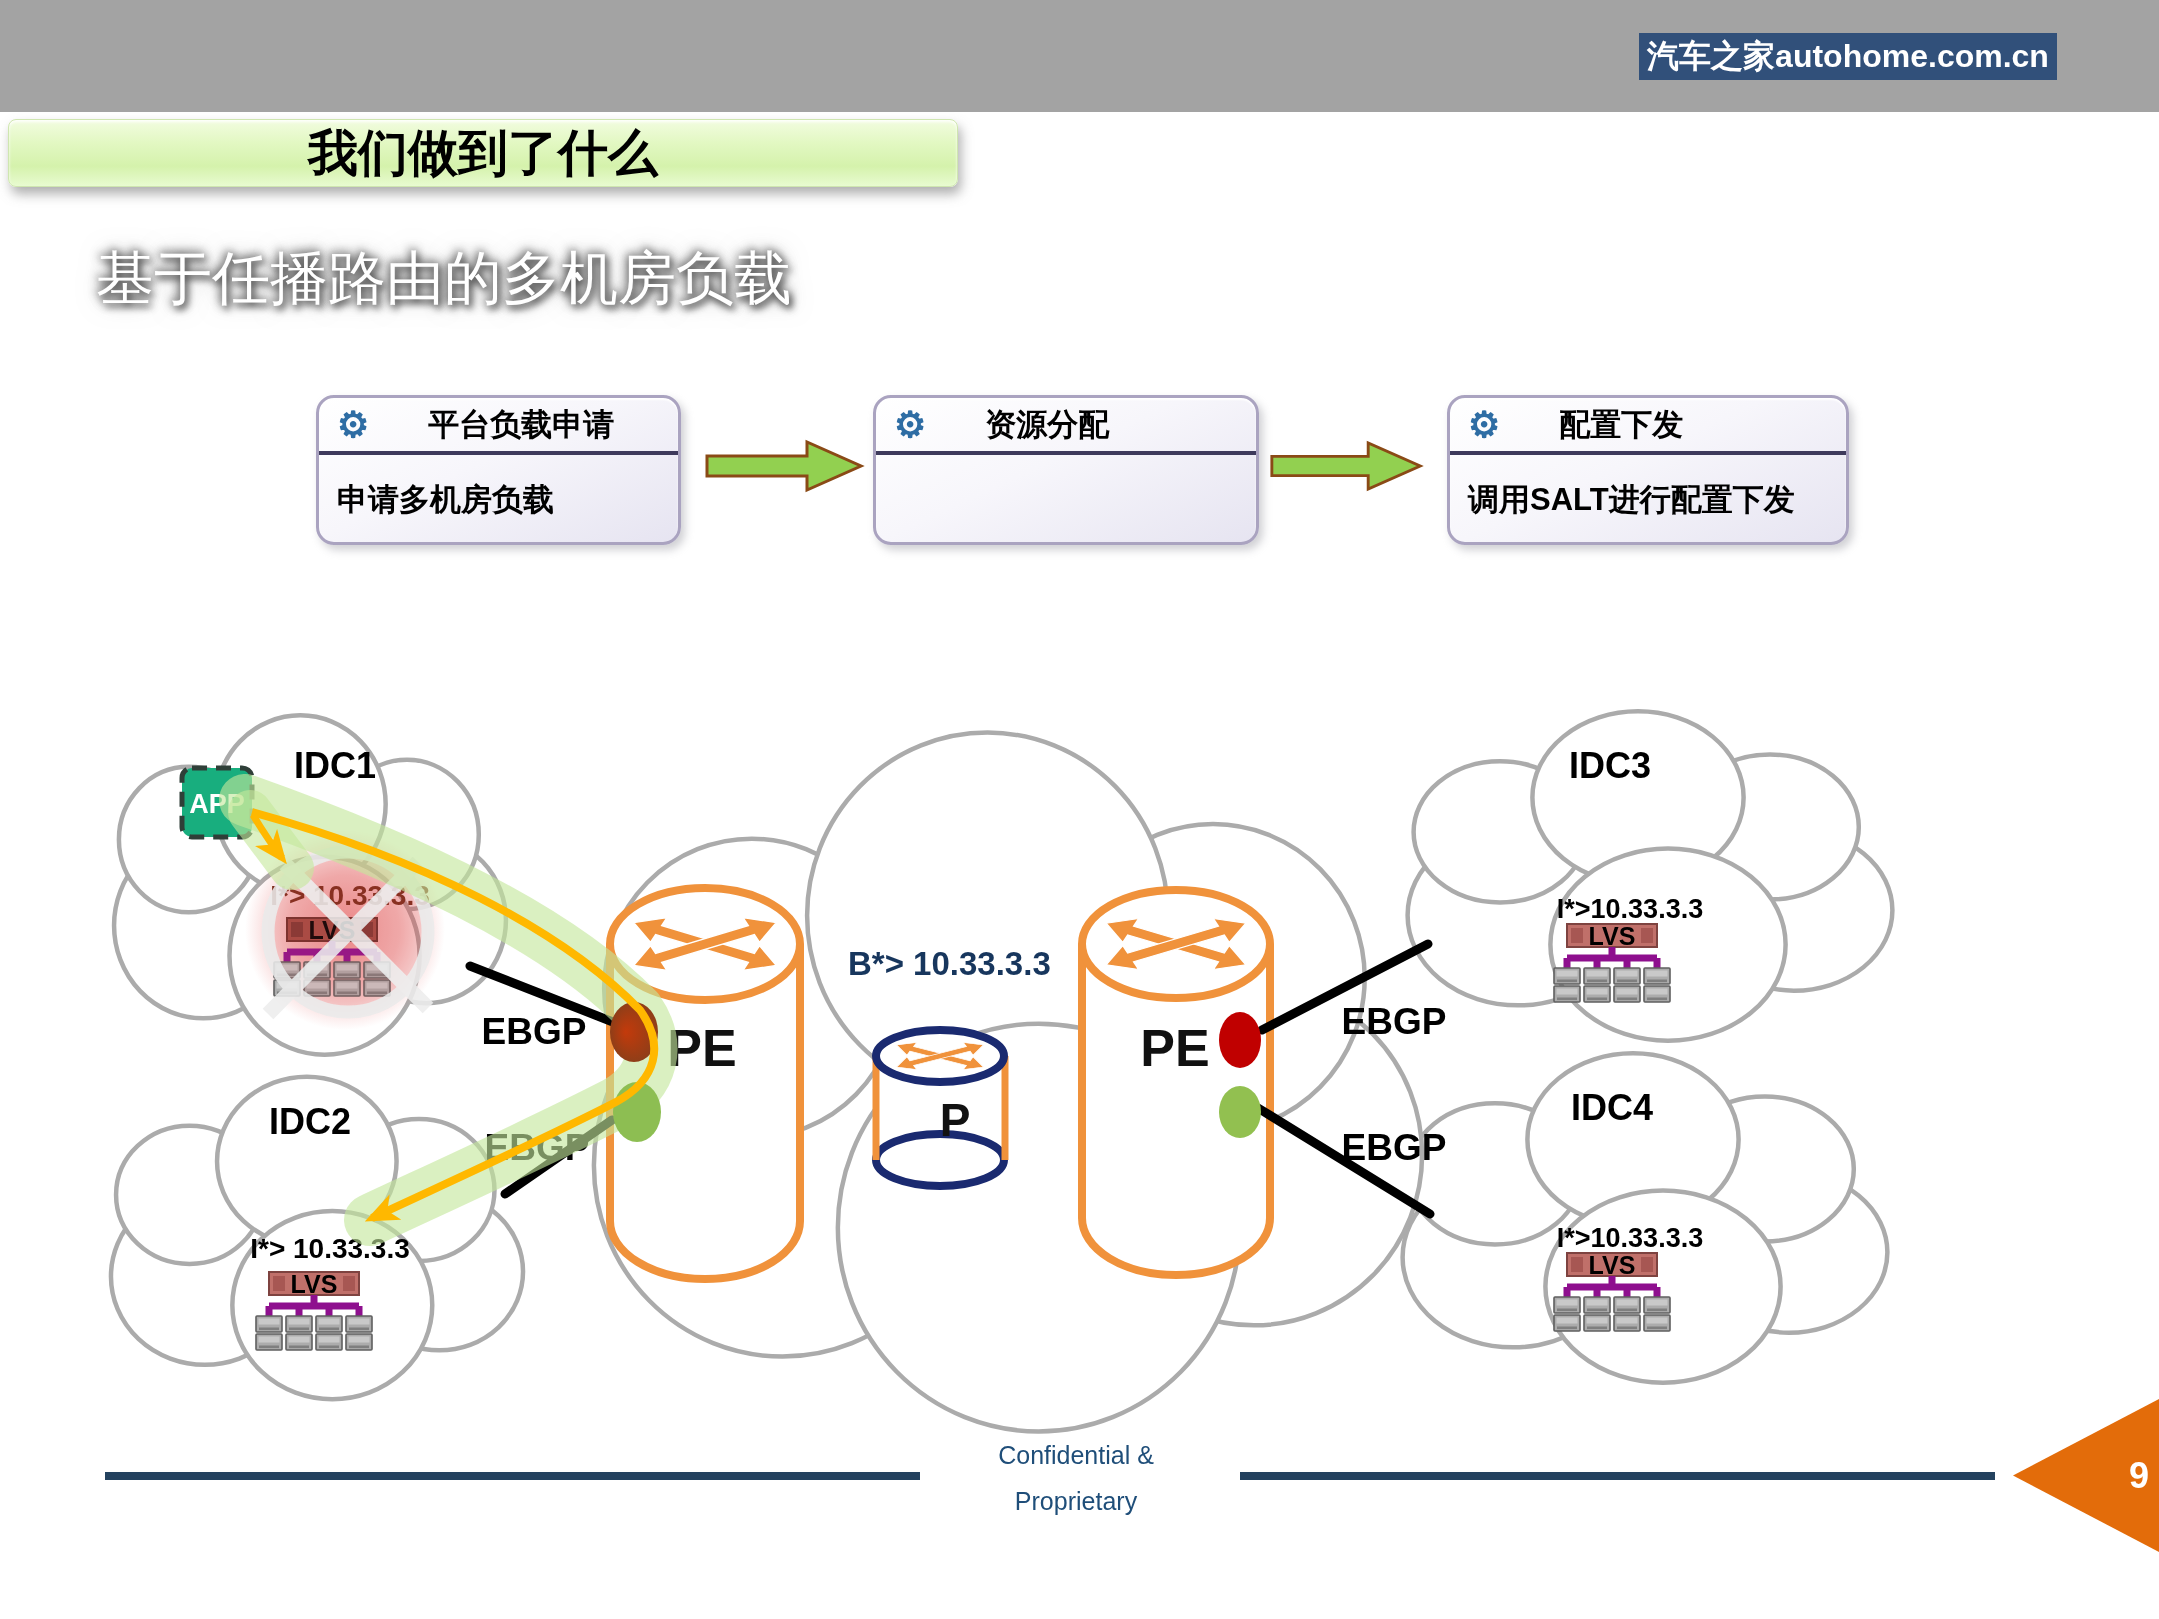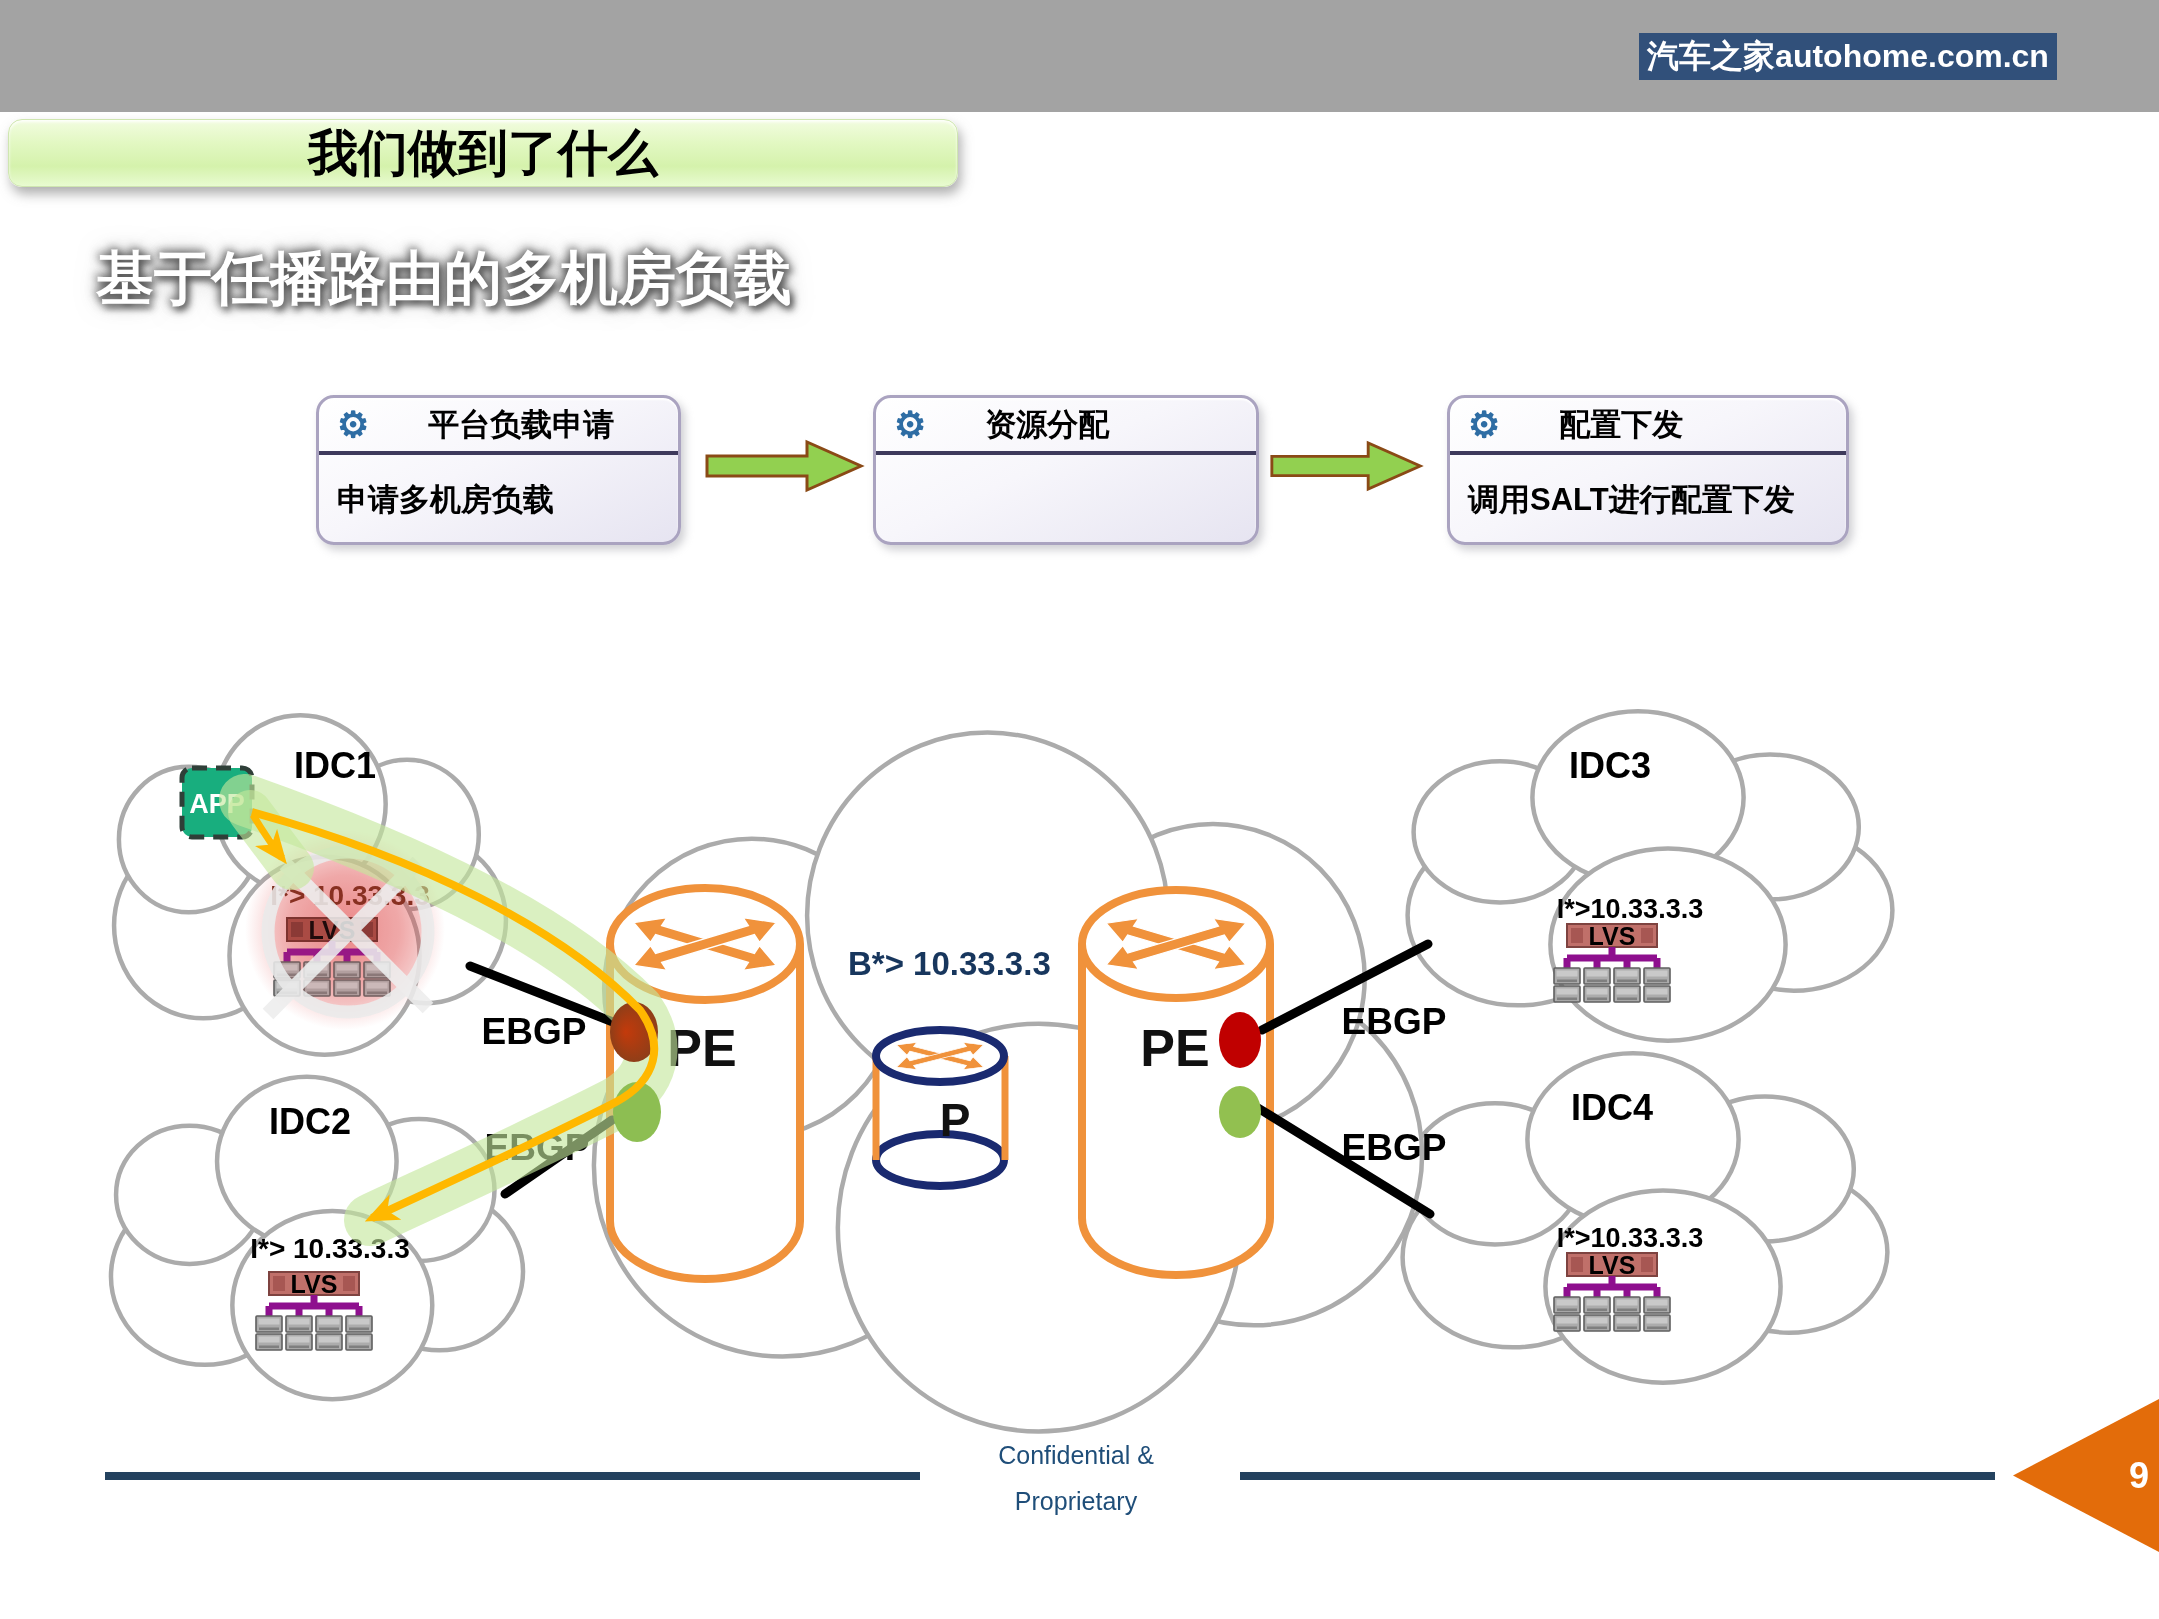--- a/index.html
+++ b/index.html
@@ -6,26 +6,26 @@
   .slide{position:relative;width:2159px;height:1619px;background:#ffffff;overflow:hidden;
          font-family:"Liberation Sans",sans-serif;}
   
   .topbar{position:absolute;left:0;top:0;width:2159px;height:112px;background:#a3a3a3;}
   .logo{position:absolute;left:1639px;top:33px;width:418px;height:47px;background:#31507A;
         color:#ffffff;font-weight:bold;font-size:32px;line-height:47px;text-align:center;
         letter-spacing:0px;white-space:nowrap;}
   
   .banner{position:absolute;left:8px;top:119px;width:948px;height:66px;
           background:linear-gradient(180deg,#f2fce0 0%,#e2f8c2 35%,#d5f2ac 70%,#e8fbd0 100%);
-          border:1px solid #cfe6b0;border-radius:14px;
+          border:1px solid #cfe6b0;border-radius:8px;
           box-shadow:3px 7px 12px rgba(110,110,110,.55), inset 0 2px 3px rgba(255,255,255,.9);}
   .banner-title{width:100%;height:100%;display:flex;align-items:center;justify-content:center;
           font-size:50px;font-weight:bold;color:#000;}
   
-  .subtitle{position:absolute;left:96px;top:240px;font-size:58px;font-weight:bold;color:#ffffff;
+  .subtitle{position:absolute;left:96px;top:240px;font-size:58px;font-weight:normal;color:#ffffff;
           white-space:nowrap;
           text-shadow:0 0 10px rgba(90,90,90,.95), 3px 4px 7px rgba(70,70,70,.9),
                       -2px -2px 8px rgba(120,120,120,.65), 0 0 22px rgba(130,130,130,.6);}
   
   .step-box{position:absolute;height:150px;border:3px solid #aaa3c0;border-radius:18px;
           background:linear-gradient(155deg,#ffffff 0%,#f7f6fb 45%,#e6e4f1 100%);
           box-shadow:4px 5px 8px rgba(150,150,160,.45), inset 0 2px 2px #ffffff;
           box-sizing:border-box;overflow:hidden;}
   .step-header{height:53px;display:flex;align-items:center;gap:16px;padding-left:18px;
           border-bottom:4px solid #3E3A5C;}

